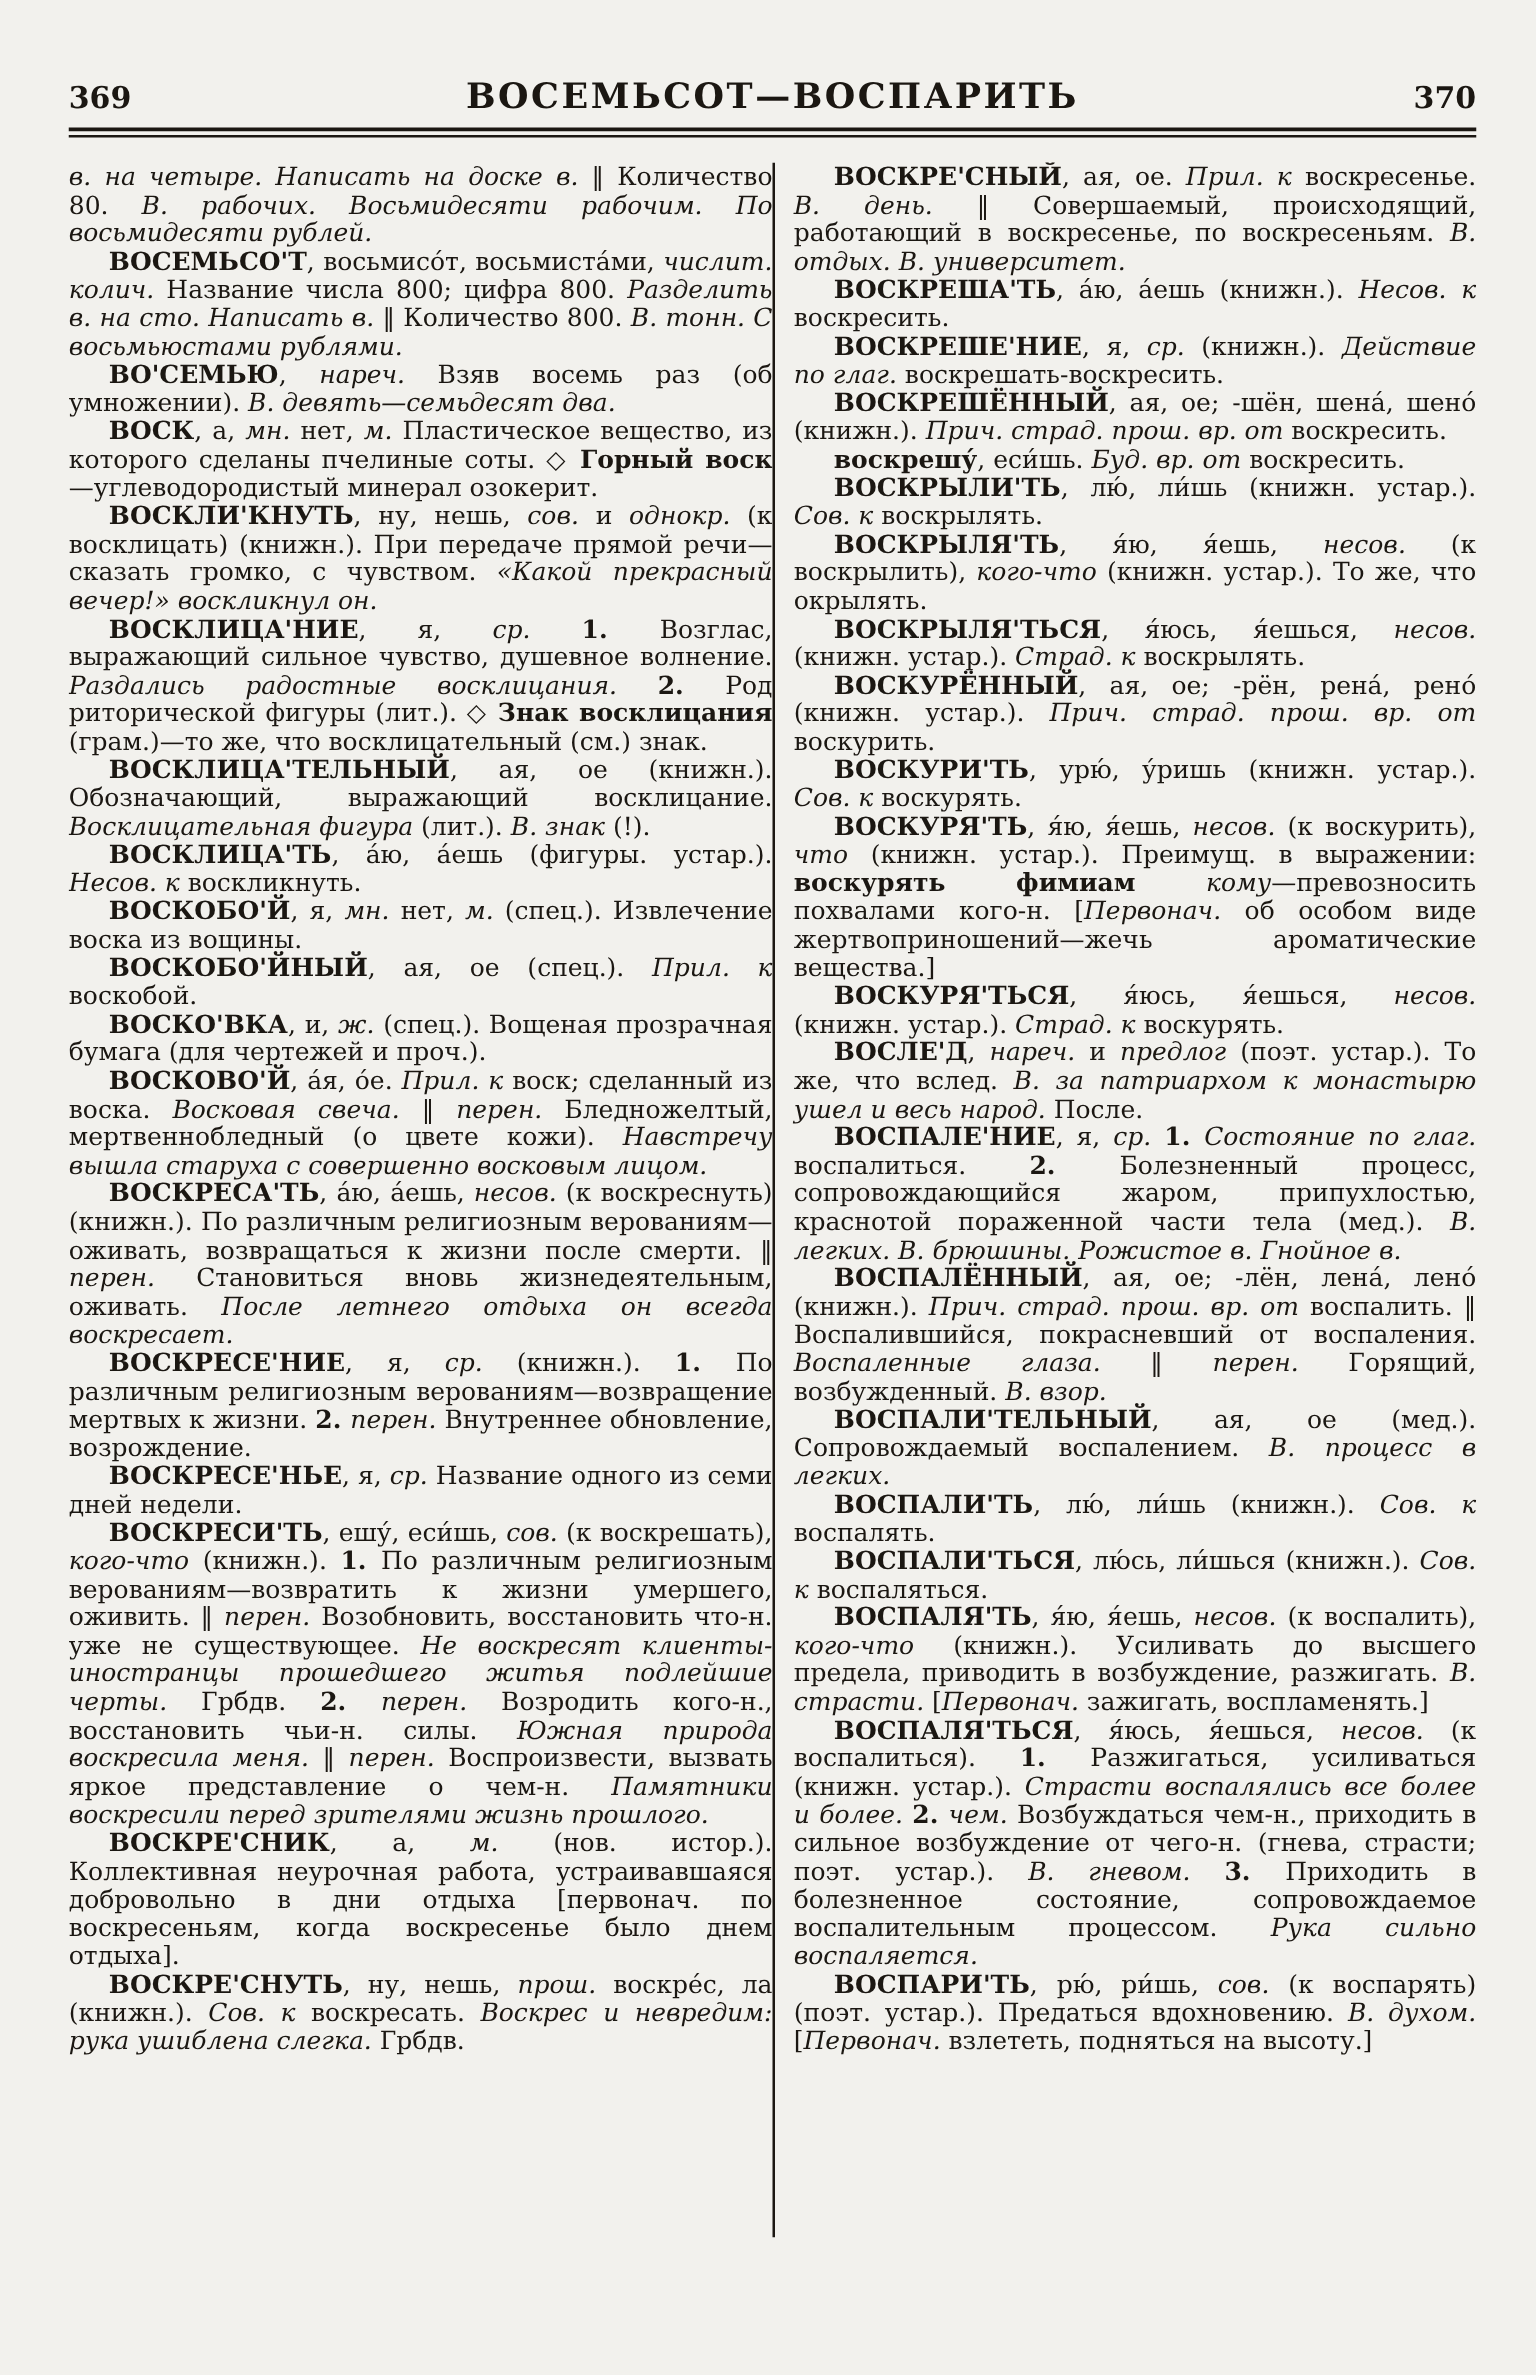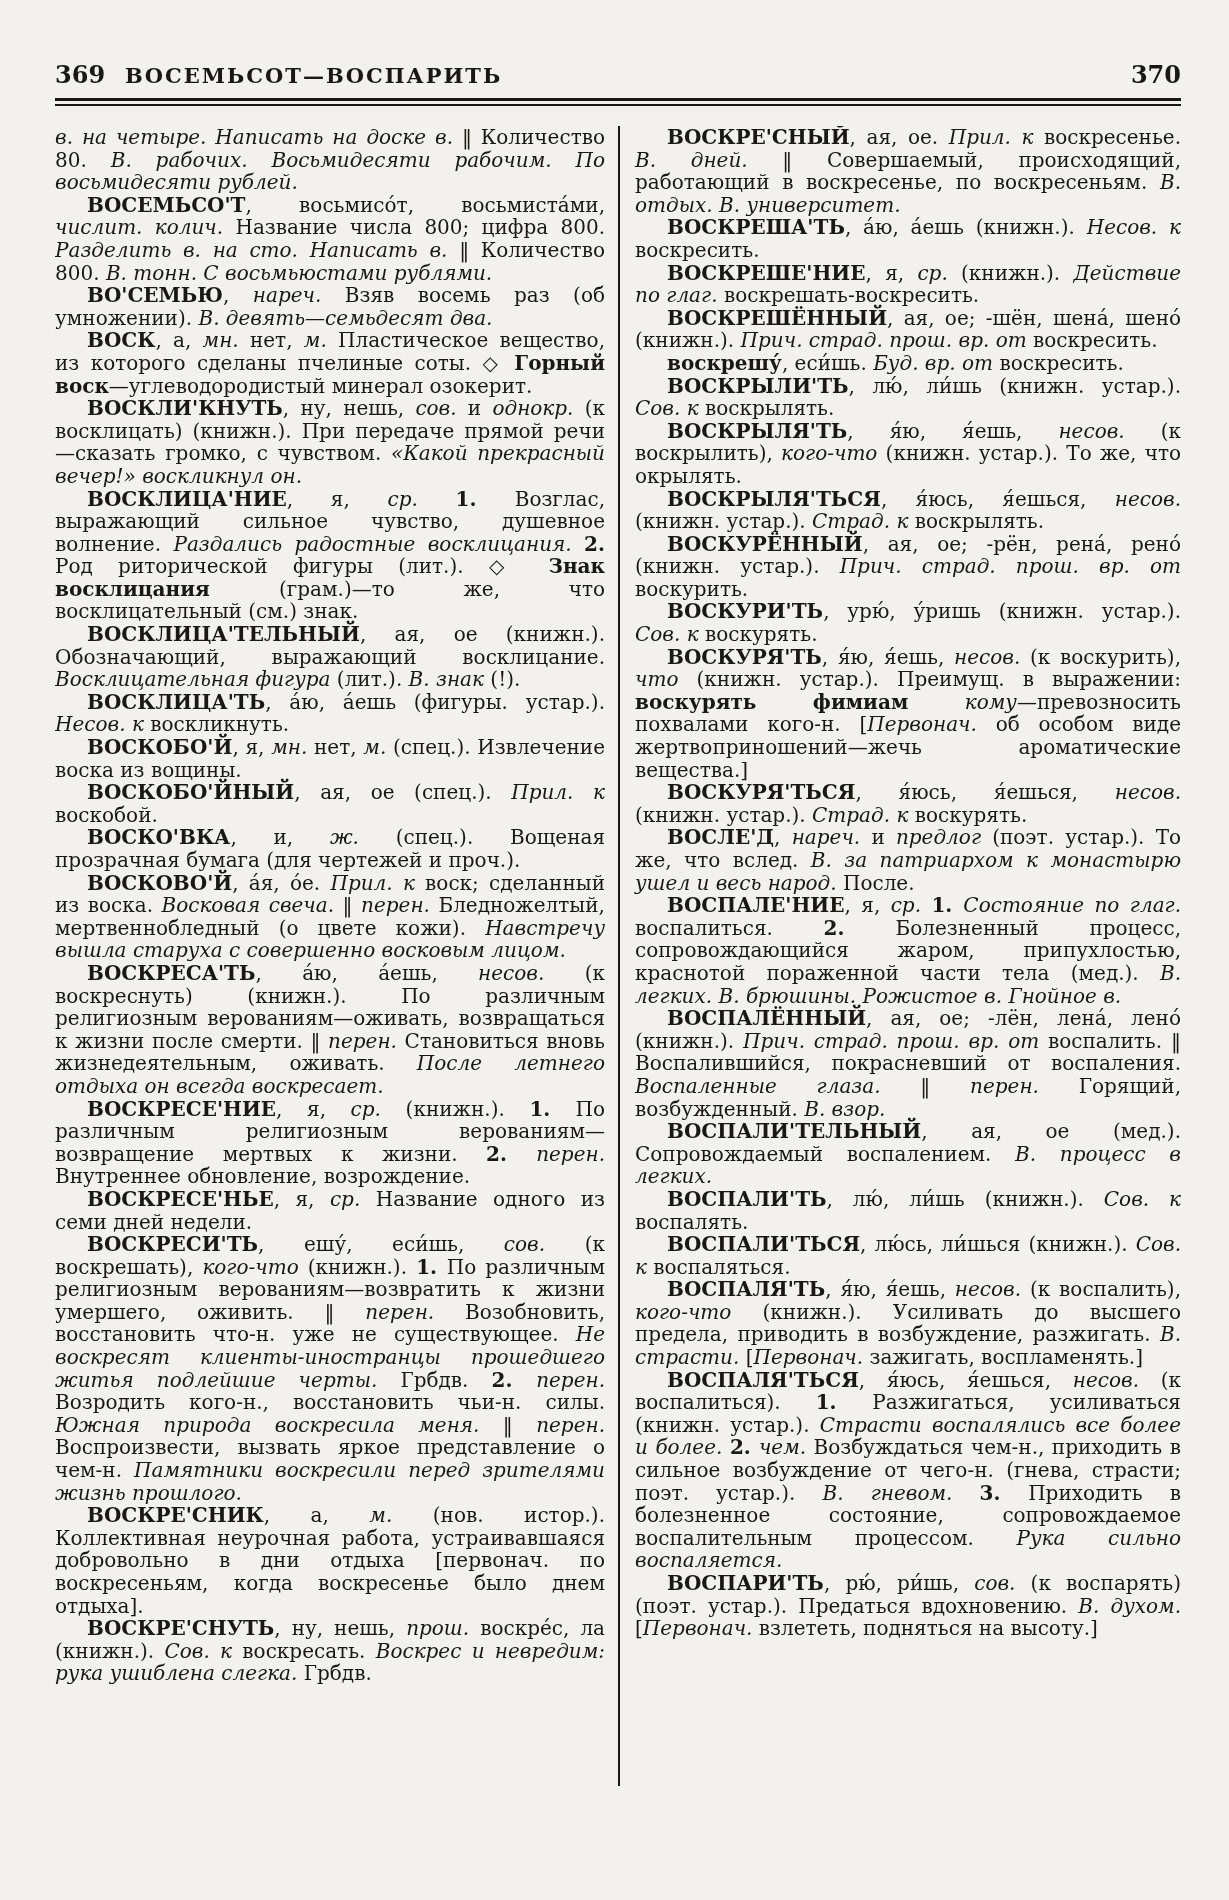--- a/index.html
+++ b/index.html
@@ -24,22 +24,22 @@
     align-items: baseline;
     font-weight: bold;
   }
   .pagenum {
     font-size: 24px;
     width: 70px;
   }
   .pagenum.right { text-align: right; }
   .running-title {
     flex: 1;
-    text-align: left;
-    font-size: 21px;
+    text-align: center;
+    font-size: 28px;
     letter-spacing: 2px;
   }
   .header-rule {
     margin-top: 9px;
     height: 3px;
     border-top: 3px solid #1b1712;
     border-bottom: 2px solid #1b1712;
   }
   .columns {
     display: flex;
@@ -48,21 +48,21 @@
     overflow: hidden;
     align-items: stretch;
   }
   .col {
     width: 50%;
     box-sizing: border-box;
     font-size: 20px;
     line-height: 22.6px;
     text-align: justify;
   }
-  .col-left  { padding-right: 13px; }
+  .col-left  { }
   .col-right { border-left: 2px solid #1b1712; padding-left: 15px; }
   .entry {
     margin: 0;
     text-indent: 32px;
   }
   .entry.no-indent { text-indent: 0; }
   .seg-bold   { font-weight: bold; }
   .seg-italic { font-style: italic; }
   .seg-roman  { }
 </style>
@@ -91,21 +91,21 @@
         <p class="entry"><span class="seg-bold">ВОСКО'ВКА</span><span class="seg-roman">, и, </span><span class="seg-italic">ж. </span><span class="seg-roman">(спец.). Вощеная прозрачная бумага (для чертежей и проч.).</span></p>
         <p class="entry"><span class="seg-bold">ВОСКОВО'Й</span><span class="seg-roman">, а́я, о́е. </span><span class="seg-italic">Прил. к </span><span class="seg-roman">воск; сделанный из воска. </span><span class="seg-italic">Восковая свеча. </span><span class="seg-roman">‖ </span><span class="seg-italic">перен. </span><span class="seg-roman">Бледножелтый, мертвеннобледный (о цвете кожи). </span><span class="seg-italic">Навстречу вышла старуха с совершенно восковым лицом.</span></p>
         <p class="entry"><span class="seg-bold">ВОСКРЕСА'ТЬ</span><span class="seg-roman">, а́ю, а́ешь, </span><span class="seg-italic">несов. </span><span class="seg-roman">(к воскреснуть) (книжн.). По различным религиозным верованиям—оживать, возвращаться к жизни после смерти. ‖ </span><span class="seg-italic">перен. </span><span class="seg-roman">Становиться вновь жизнедеятельным, оживать. </span><span class="seg-italic">После летнего отдыха он всегда воскресает.</span></p>
         <p class="entry"><span class="seg-bold">ВОСКРЕСЕ'НИЕ</span><span class="seg-roman">, я, </span><span class="seg-italic">ср. </span><span class="seg-roman">(книжн.). </span><span class="seg-bold">1. </span><span class="seg-roman">По различным религиозным верованиям—возвращение мертвых к жизни. </span><span class="seg-bold">2. </span><span class="seg-italic">перен. </span><span class="seg-roman">Внутреннее обновление, возрождение.</span></p>
         <p class="entry"><span class="seg-bold">ВОСКРЕСЕ'НЬЕ</span><span class="seg-roman">, я, </span><span class="seg-italic">ср. </span><span class="seg-roman">Название одного из семи дней недели.</span></p>
         <p class="entry"><span class="seg-bold">ВОСКРЕСИ'ТЬ</span><span class="seg-roman">, ешу́, еси́шь, </span><span class="seg-italic">сов. </span><span class="seg-roman">(к воскрешать), </span><span class="seg-italic">кого-что </span><span class="seg-roman">(книжн.). </span><span class="seg-bold">1. </span><span class="seg-roman">По различным религиозным верованиям—возвратить к жизни умершего, оживить. ‖ </span><span class="seg-italic">перен. </span><span class="seg-roman">Возобновить, восстановить что-н. уже не существующее. </span><span class="seg-italic">Не воскресят клиенты-иностранцы прошедшего житья подлейшие черты. </span><span class="seg-roman">Грбдв. </span><span class="seg-bold">2. </span><span class="seg-italic">перен. </span><span class="seg-roman">Возродить кого-н., восстановить чьи-н. силы. </span><span class="seg-italic">Южная природа воскресила меня. </span><span class="seg-roman">‖ </span><span class="seg-italic">перен. </span><span class="seg-roman">Воспроизвести, вызвать яркое представление о чем-н. </span><span class="seg-italic">Памятники воскресили перед зрителями жизнь прошлого.</span></p>
         <p class="entry"><span class="seg-bold">ВОСКРЕ'СНИК</span><span class="seg-roman">, а, </span><span class="seg-italic">м. </span><span class="seg-roman">(нов. истор.). Коллективная неурочная работа, устраивавшаяся добровольно в дни отдыха [первонач. по воскресеньям, когда воскресенье было днем отдыха].</span></p>
         <p class="entry"><span class="seg-bold">ВОСКРЕ'СНУТЬ</span><span class="seg-roman">, ну, нешь, </span><span class="seg-italic">прош. </span><span class="seg-roman">воскре́с, ла (книжн.). </span><span class="seg-italic">Сов. к </span><span class="seg-roman">воскресать. </span><span class="seg-italic">Воскрес и невредим: рука ушиблена слегка. </span><span class="seg-roman">Грбдв.</span></p>
       </div>
     <div class="col col-right">
-        <p class="entry"><span class="seg-bold">ВОСКРЕ'СНЫЙ</span><span class="seg-roman">, ая, ое. </span><span class="seg-italic">Прил. к </span><span class="seg-roman">воскресенье. </span><span class="seg-italic">В. дней. </span><span class="seg-roman">‖ Совершаемый, происходящий, работающий в воскресенье, по воскресеньям. </span><span class="seg-italic">В. отдых. В. университет.</span></p>
+        <p class="entry"><span class="seg-bold">ВОСКРЕ'СНЫЙ</span><span class="seg-roman">, ая, ое. </span><span class="seg-italic">Прил. к </span><span class="seg-roman">воскресенье. </span><span class="seg-italic">В. день. </span><span class="seg-roman">‖ Совершаемый, происходящий, работающий в воскресенье, по воскресеньям. </span><span class="seg-italic">В. отдых. В. университет.</span></p>
         <p class="entry"><span class="seg-bold">ВОСКРЕША'ТЬ</span><span class="seg-roman">, а́ю, а́ешь (книжн.). </span><span class="seg-italic">Несов. к </span><span class="seg-roman">воскресить.</span></p>
         <p class="entry"><span class="seg-bold">ВОСКРЕШЕ'НИЕ</span><span class="seg-roman">, я, </span><span class="seg-italic">ср. </span><span class="seg-roman">(книжн.). </span><span class="seg-italic">Действие по глаг. </span><span class="seg-roman">воскрешать-воскресить.</span></p>
         <p class="entry"><span class="seg-bold">ВОСКРЕШЁННЫЙ</span><span class="seg-roman">, ая, ое; -шён, шена́, шено́ (книжн.). </span><span class="seg-italic">Прич. страд. прош. вр. от </span><span class="seg-roman">воскресить.</span></p>
         <p class="entry"><span class="seg-bold">воскрешу́</span><span class="seg-roman">, еси́шь. </span><span class="seg-italic">Буд. вр. от </span><span class="seg-roman">воскресить.</span></p>
         <p class="entry"><span class="seg-bold">ВОСКРЫЛИ'ТЬ</span><span class="seg-roman">, лю́, ли́шь (книжн. устар.). </span><span class="seg-italic">Сов. к </span><span class="seg-roman">воскрылять.</span></p>
         <p class="entry"><span class="seg-bold">ВОСКРЫЛЯ'ТЬ</span><span class="seg-roman">, я́ю, я́ешь, </span><span class="seg-italic">несов. </span><span class="seg-roman">(к воскрылить), </span><span class="seg-italic">кого-что </span><span class="seg-roman">(книжн. устар.). То же, что окрылять.</span></p>
         <p class="entry"><span class="seg-bold">ВОСКРЫЛЯ'ТЬСЯ</span><span class="seg-roman">, я́юсь, я́ешься, </span><span class="seg-italic">несов. </span><span class="seg-roman">(книжн. устар.). </span><span class="seg-italic">Страд. к </span><span class="seg-roman">воскрылять.</span></p>
         <p class="entry"><span class="seg-bold">ВОСКУРЁННЫЙ</span><span class="seg-roman">, ая, ое; -рён, рена́, рено́ (книжн. устар.). </span><span class="seg-italic">Прич. страд. прош. вр. от </span><span class="seg-roman">воскурить.</span></p>
         <p class="entry"><span class="seg-bold">ВОСКУРИ'ТЬ</span><span class="seg-roman">, урю́, у́ришь (книжн. устар.). </span><span class="seg-italic">Сов. к </span><span class="seg-roman">воскурять.</span></p>
         <p class="entry"><span class="seg-bold">ВОСКУРЯ'ТЬ</span><span class="seg-roman">, я́ю, я́ешь, </span><span class="seg-italic">несов. </span><span class="seg-roman">(к воскурить), </span><span class="seg-italic">что </span><span class="seg-roman">(книжн. устар.). Преимущ. в выражении: </span><span class="seg-bold">воскурять фимиам </span><span class="seg-italic">кому</span><span class="seg-roman">—превозносить похвалами кого-н. [</span><span class="seg-italic">Первонач. </span><span class="seg-roman">об особом виде жертвоприношений—жечь ароматические вещества.]</span></p>

